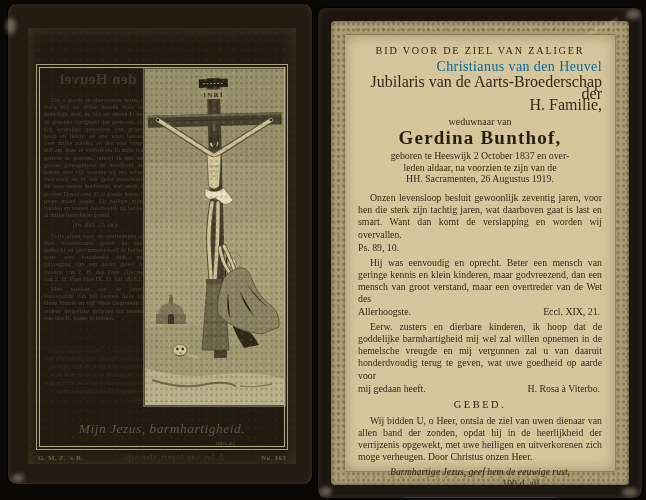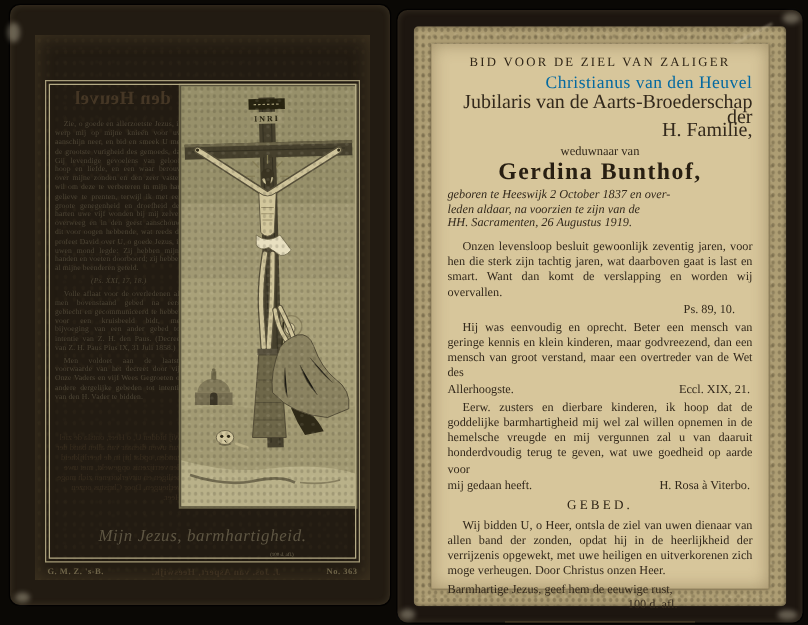--- a/index.html
+++ b/index.html
@@ -60,29 +60,29 @@
   .scratch{position:absolute;width:90px;height:2px;background:rgba(230,218,185,.35);
       transform:rotate(-28deg);filter:blur(1px);}
   .rp-header{text-align:center;font-size:10.2px;letter-spacing:1.8px;margin:3px 0 4px 0;
       color:#2e2416;}
   .rp-name{text-align:right;font-size:14px;letter-spacing:.4px;margin:0 0 3px 0;
       color:#0369a1;font-weight:normal;}
   .rp-sub{text-align:right;font-size:16px;line-height:11.5px;}
   .rp-relation{text-align:center;font-size:10px;margin:5px 0 4px 0;}
   .rp-spouse{text-align:center;font-size:19px;font-weight:bold;letter-spacing:1.2px;
       margin:0 0 6px 0;color:#281f12;}
-  .rp-vitals{text-align:left;font-size:9.8px;line-height:11.8px;margin-bottom:7px;font-style:italic;}
+  .rp-vitals{text-align:center;font-size:9.8px;line-height:11.8px;margin-bottom:7px;}
   .rp-p{margin:0 0 1px 0;text-align:justify;text-indent:12px;}
   .refline{display:flex;justify-content:space-between;margin:0 0 3px 0;}
   .refline .tail{text-align:left;}
   .refline .ref{text-align:right;padding-right:2px;}
-  .ref-solo{text-align:right;padding-right:14px;margin:0 0 3px 0;}
+  .ref-solo{text-align:left;padding-right:14px;margin:0 0 3px 0;}
   .rp-gebed{text-align:center;letter-spacing:2.5px;font-size:10.5px;margin:4px 0 4px 0;
       color:#2e2416;}
-  .rp-p5{text-align:left;text-indent:0;margin:3px 0 0 0;}
+  .rp-p5{text-align:center;text-indent:0;margin:3px 0 0 0;font-style:italic;}
   .rp-p5ref{text-align:right;padding-right:60px;margin:0;}
   .rp-footer-rule{width:62%;margin:7px auto 2px auto;border-top:1px solid #4a3c26;}
   .rp-footer{text-align:center;font-size:10px;letter-spacing:.3px;color:#2e2416;}
 </style>
 </head>
 <body>
 
 <div class="stage">
 
   <div class="card card-left">

